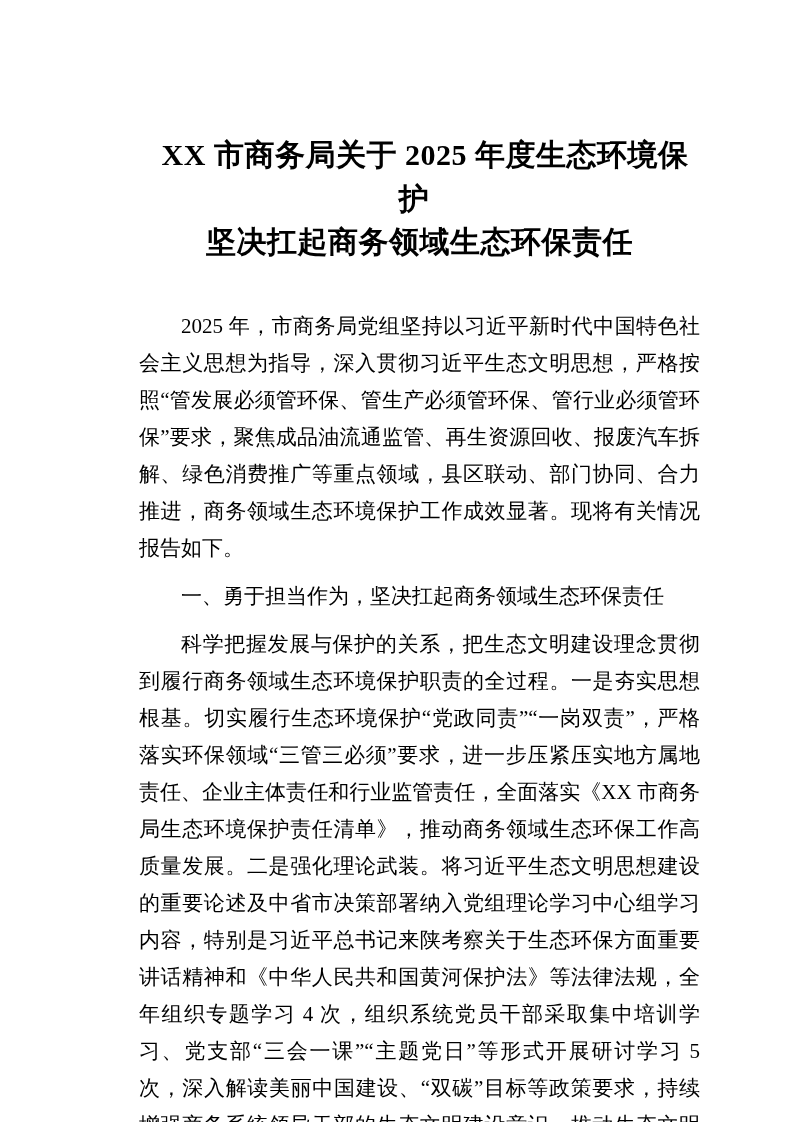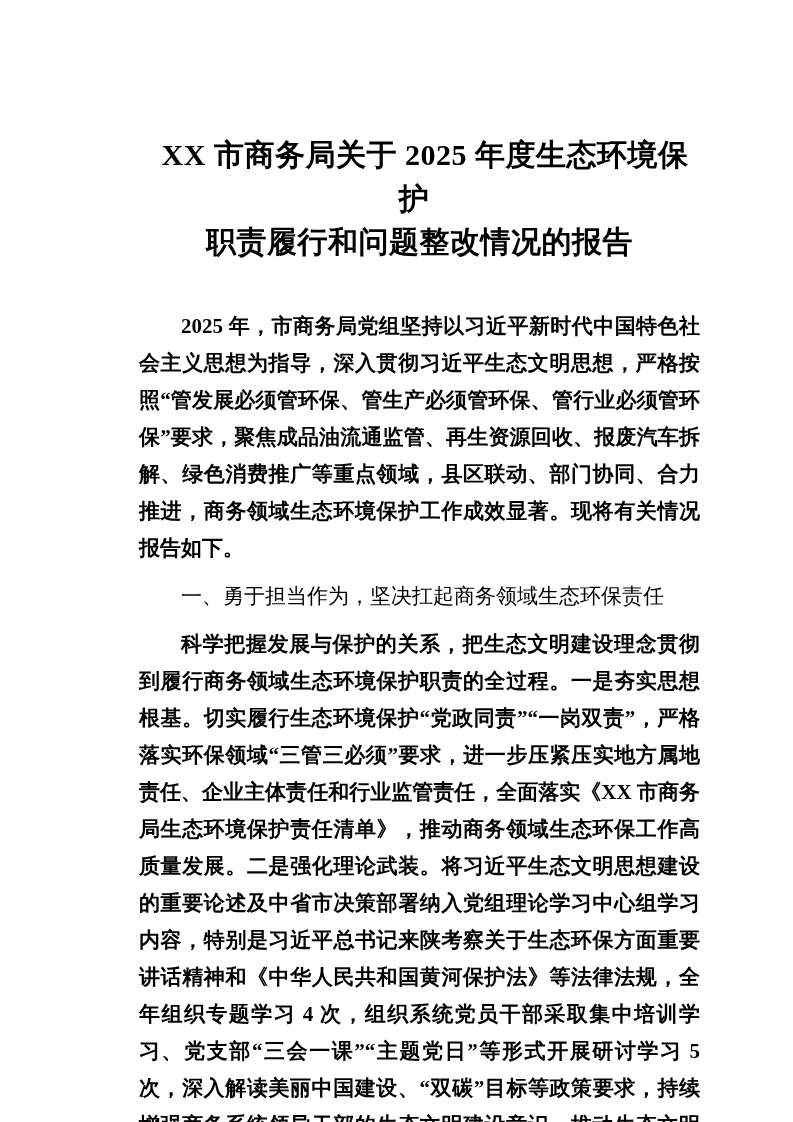--- a/index.html
+++ b/index.html
@@ -22,33 +22,32 @@
     line-height: 1.45;
     margin-bottom: 44px;
     letter-spacing: 0.5px;
   }
   .para {
     font-size: 21px;
     line-height: 37px;
     text-align: justify;
     text-indent: 2em;
     word-break: break-all;
-    font-weight: bold;
   }
   .para.heading {
     font-weight: normal;
   }
 </style>
 </head>
 <body>
 
 <div class="page">
   <h1 class="doc-title">
     <span>XX 市商务局关于 2025 年度生态环境保护</span><br>
-    <span>职责履行和问题整改情况的报告</span>
+    <span>坚决扛起商务领域生态环保责任</span>
   </h1>
 
   <p class="para">2025 年，市商务局党组坚持以习近平新时代中国特色社会主义思想为指导，深入贯彻习近平生态文明思想，严格按照“管发展必须管环保、管生产必须管环保、管行业必须管环保”要求，聚焦成品油流通监管、再生资源回收、报废汽车拆解、绿色消费推广等重点领域，县区联动、部门协同、合力推进，商务领域生态环境保护工作成效显著。现将有关情况报告如下。</p>
 
   <p class="para heading">一、勇于担当作为，坚决扛起商务领域生态环保责任</p>
 
   <p class="para">科学把握发展与保护的关系，把生态文明建设理念贯彻到履行商务领域生态环境保护职责的全过程。一是夯实思想根基。切实履行生态环境保护“党政同责”“一岗双责”，严格落实环保领域“三管三必须”要求，进一步压紧压实地方属地责任、企业主体责任和行业监管责任，全面落实《XX 市商务局生态环境保护责任清单》，推动商务领域生态环保工作高质量发展。二是强化理论武装。将习近平生态文明思想建设的重要论述及中省市决策部署纳入党组理论学习中心组学习内容，特别是习近平总书记来陕考察关于生态环保方面重要讲话精神和《中华人民共和国黄河保护法》等法律法规，全年组织专题学习 4 次，组织系统党员干部采取集中培训学习、党支部“三会一课”“主题党日”等形式开展研讨学习 5 次，深入解读美丽中国建设、“双碳”目标等政策要求，持续增强商务系统领导干部的生态文明建设意识，推动生态文明理念深度融入商务领域生态环境保护工作全</p>
 </div>
 
 </body></html>

